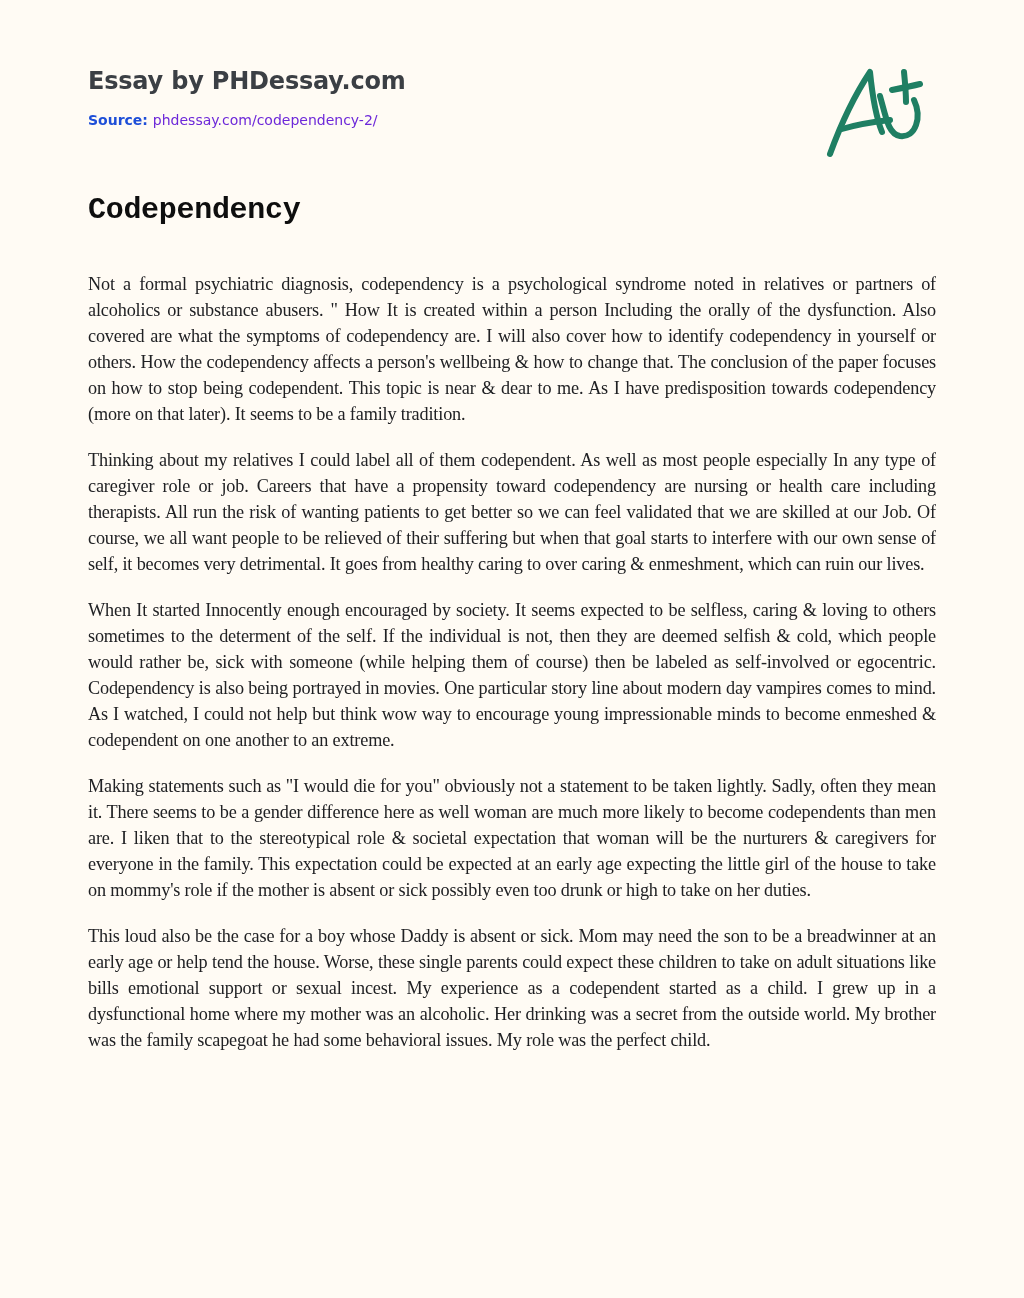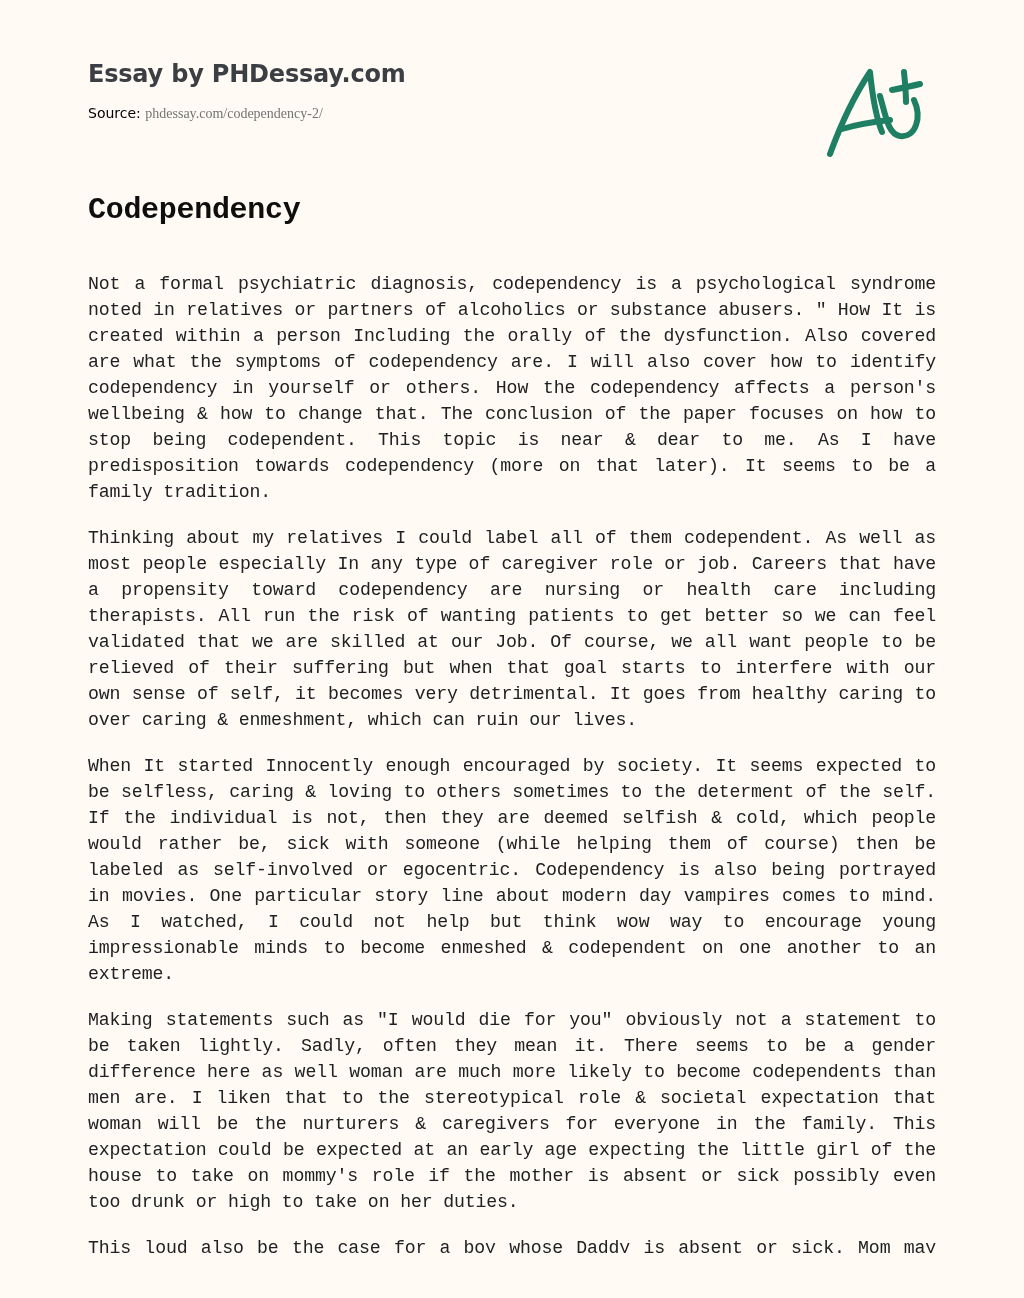--- a/index.html
+++ b/index.html
@@ -10,39 +10,39 @@
     body {
       width: 1024px;
       height: 1298px;
       overflow: hidden;
       position: relative;
       font-family: "Liberation Sans", sans-serif;
     }
     .header {
       position: absolute;
       left: 88px;
-      top: 57px;
+      top: 64px;
     }
     .site-title {
       font-family: "DejaVu Sans", sans-serif;
       font-size: 24px;
       font-weight: bold;
       color: #3b3f44;
       letter-spacing: -0.2px;
       margin: 0;
       line-height: 34px;
     }
     .source-line {
       margin-top: 13px;
       font-family: "DejaVu Sans", sans-serif;
       font-size: 14px;
       line-height: 18px;
     }
-    .source-label { color: #000000; }
-    .source-link { color: #737373; text-decoration: none; font-family: Liberation Serif, serif; }
+    .source-label { color: #1d4ed8; font-weight: bold; }
+    .source-link { color: #6d28d9; text-decoration: none; }
     .logo {
       position: absolute;
       left: 820px;
       top: 62px;
       width: 112px;
       height: 100px;
     }
     .doc-title {
       position: absolute;
       left: 88px;
@@ -58,21 +58,21 @@
     .content {
       position: absolute;
       left: 88px;
       top: 271px;
       width: 848px;
       height: 982px;
       overflow: hidden;
     }
     .content p {
       margin: 0 0 20px 0;
-      font-family: Liberation Mono, monospace;
+      font-family: Liberation Serif, serif;
       font-size: 18.2px;
       line-height: 26px;
       color: #202124;
       text-align: justify;
       letter-spacing: -0.15px;
     }
   </style>
 </head>
 <body>
 

